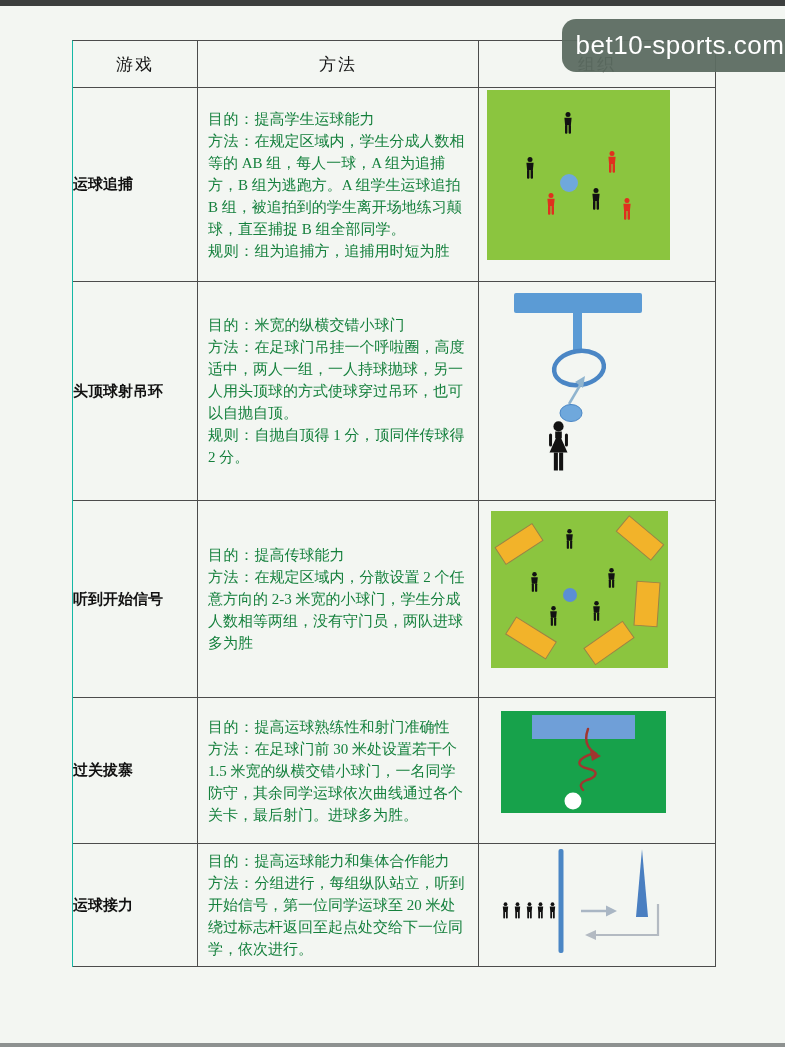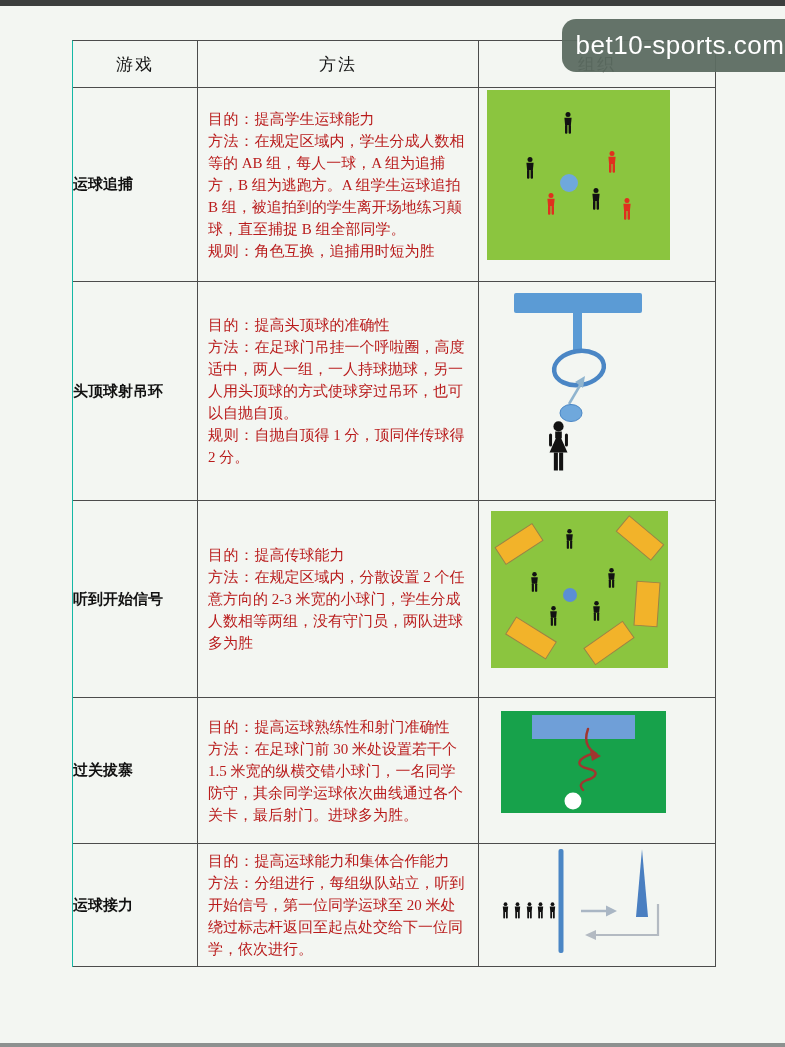--- a/index.html
+++ b/index.html
@@ -31,21 +31,21 @@
     box-sizing:border-box;position:relative;
   }
   .hcell{display:flex;align-items:center;justify-content:center;
     font-size:17px;letter-spacing:2px;color:#161616;}
   .gcell{display:flex;align-items:center;justify-content:flex-start;
     font-weight:bold;font-size:15px;color:#111;}
   .mcell{
     display:flex;flex-direction:column;justify-content:center;
     padding:2px 8px 2px 10px;
     font-family:"Liberation Serif", serif;
-    font-size:15px;line-height:22px;color:#b91c1c;
+    font-size:15px;line-height:22px;color:#15803d;
   }
   .mcell p{margin:0;}
   .mlabel{font-family:"Liberation Sans", sans-serif;letter-spacing:0.5px;}
   .dcell svg{position:absolute;left:0;top:0;}
 </style>
 </head>
 <body>
 
 <svg width="0" height="0" style="position:absolute" aria-hidden="true">
   <defs>
@@ -85,40 +85,40 @@
   <div class="cell hcell">
     <span>组织</span>
   </div>
 
   <div class="cell gcell">
     <span>运球追捕</span>
   </div>
   <div class="cell mcell">
     <p><span class="mlabel">目的：</span><span>提高学生运球能力</span></p>
     <p><span class="mlabel">方法：</span><span>在规定区域内，学生分成人数相等的 AB 组，每人一球，A 组为追捕方，B 组为逃跑方。A 组学生运球追拍 B 组，被追拍到的学生离开场地练习颠球，直至捕捉 B 组全部同学。</span></p>
-    <p><span class="mlabel">规则：</span><span>角色互换，追捕用时短为胜</span></p>
+    <p><span class="mlabel">规则：</span><span>组为追捕方，追捕用时短为胜</span></p>
   </div>
   <div class="cell dcell">
     <svg width="236" height="193">
       <rect x="8" y="2" width="183" height="170" fill="#8bc53f"></rect>
       <use href="#fig-man" x="83" y="24" width="12" height="22" fill="#121212"></use>
       <use href="#fig-man" x="45" y="69" width="12" height="22" fill="#121212"></use>
       <use href="#fig-man" x="127" y="63" width="12" height="22" fill="#e0301e"></use>
       <circle cx="90" cy="95" r="9" fill="#6fa8dc"></circle>
       <use href="#fig-man" x="111" y="100" width="12" height="22" fill="#121212"></use>
       <use href="#fig-man" x="66" y="105" width="12" height="22" fill="#e0301e"></use>
       <use href="#fig-man" x="142" y="110" width="12" height="22" fill="#e0301e"></use>
     </svg>
   </div>
 
   <div class="cell gcell">
     <span>头顶球射吊环</span>
   </div>
   <div class="cell mcell">
-    <p><span class="mlabel">目的：</span><span>提高头顶球的准确性</span></p>
+    <p><span class="mlabel">目的：</span><span>米宽的纵横交错小球门</span></p>
     <p><span class="mlabel">方法：</span><span>在足球门吊挂一个呼啦圈，高度适中，两人一组，一人持球抛球，另一人用头顶球的方式使球穿过吊环，也可以自抛自顶。</span></p>
     <p><span class="mlabel">规则：</span><span>自抛自顶得 1 分，顶同伴传球得 2 分。</span></p>
   </div>
   <div class="cell dcell">
     <svg width="236" height="218">
       <rect x="35" y="11" width="128" height="20" rx="2" fill="#5b9bd5"></rect>
       <rect x="94" y="30" width="9" height="40" fill="#5b9bd5"></rect>
       <ellipse cx="100" cy="86" rx="25" ry="17" fill="none" stroke="#4a86c5" stroke-width="4.5" transform="rotate(-8 100 86)"></ellipse>
       <line x1="90" y1="122" x2="103" y2="100" stroke="#8fb4cf" stroke-width="2.5"></line>
       <polygon points="106,94 96,100 104,106" fill="#8fb4cf"></polygon>

